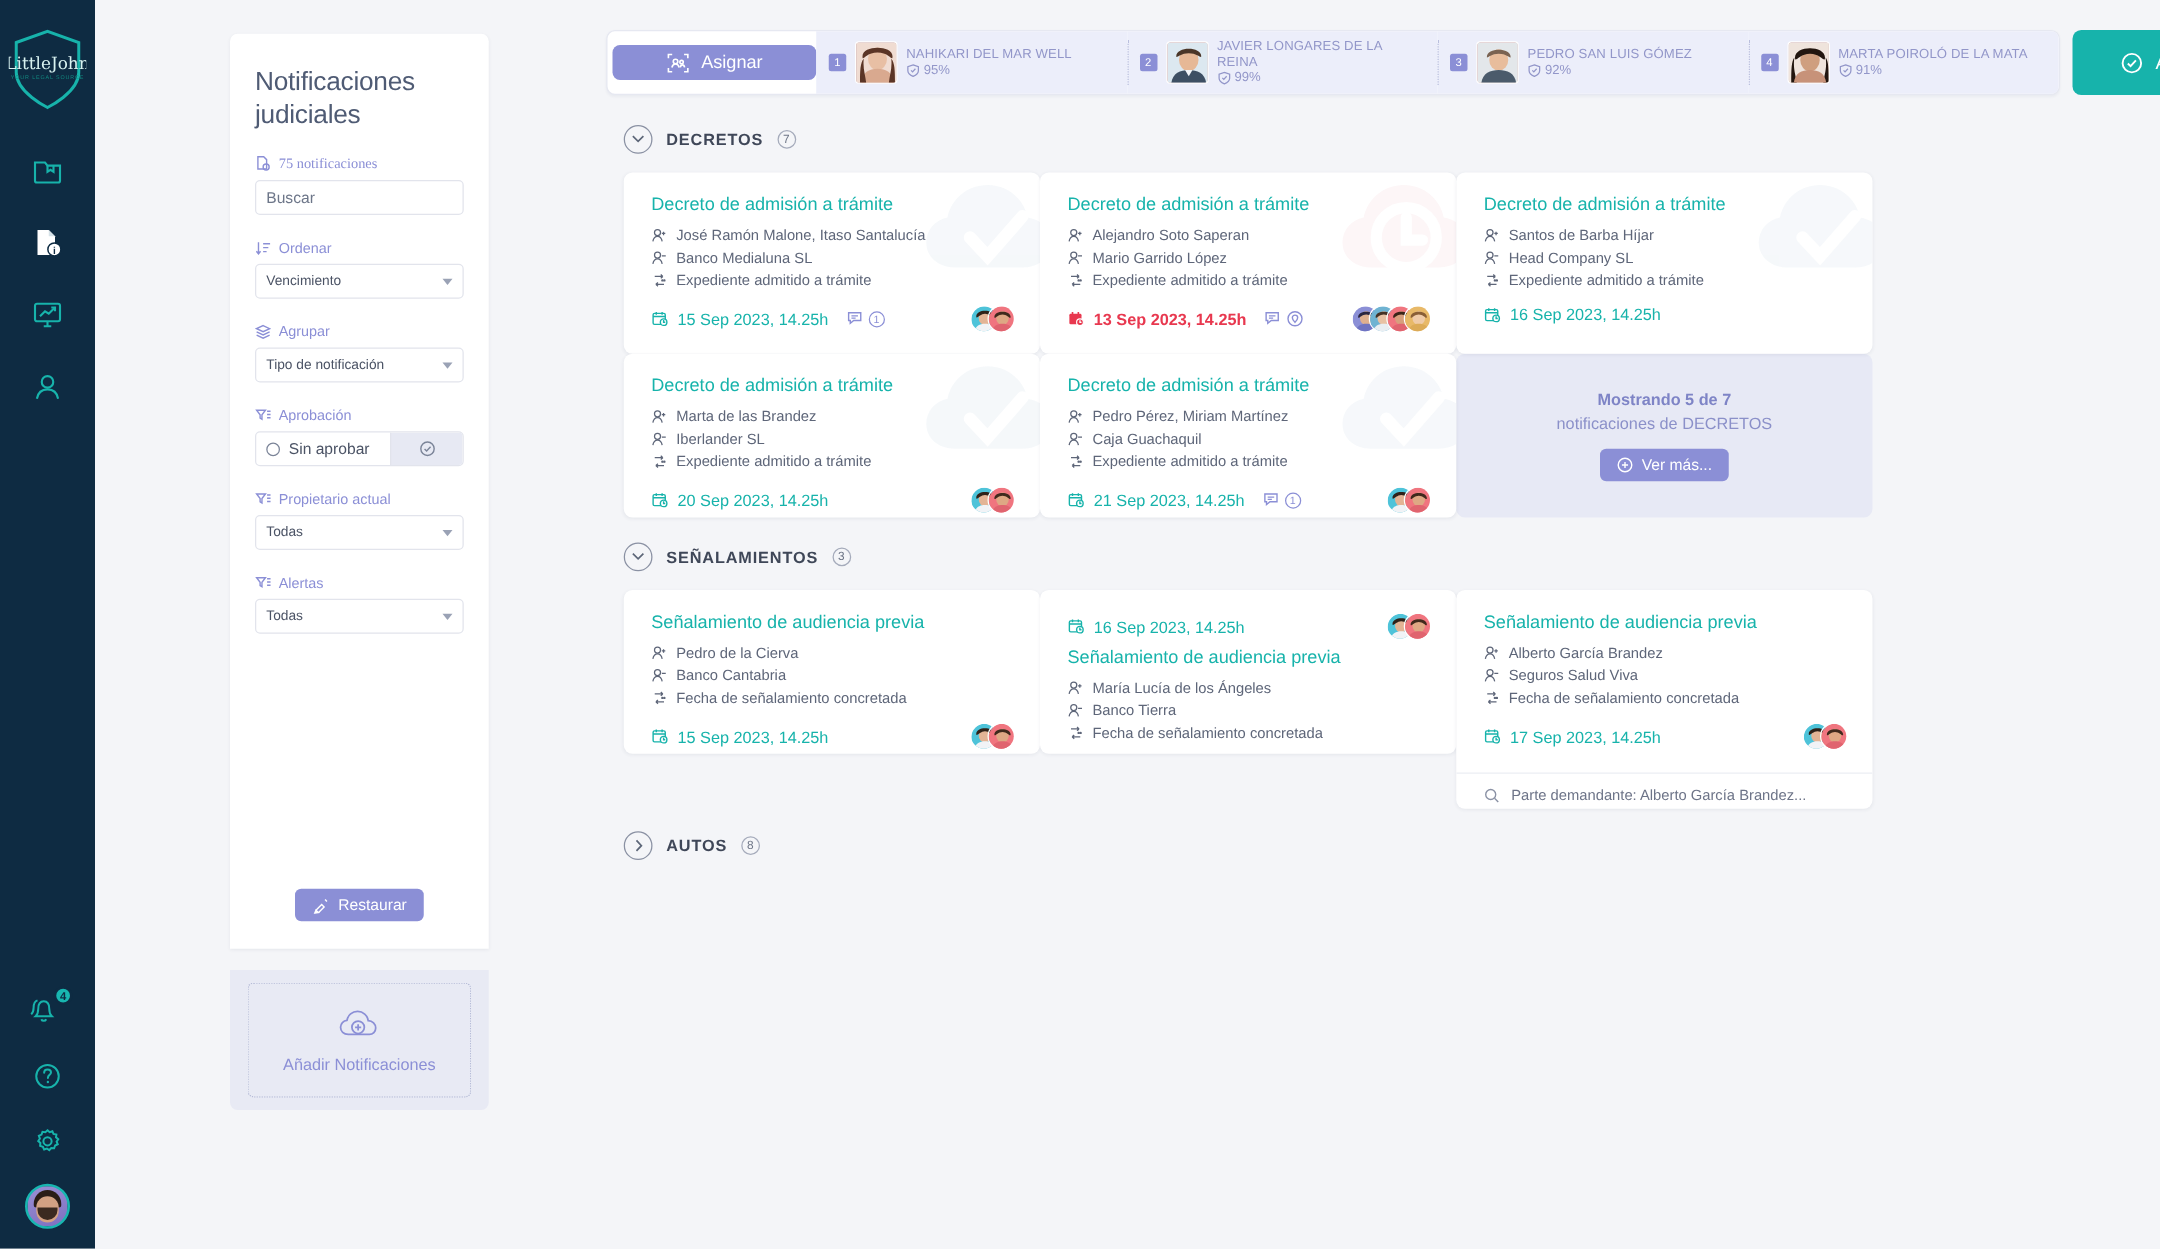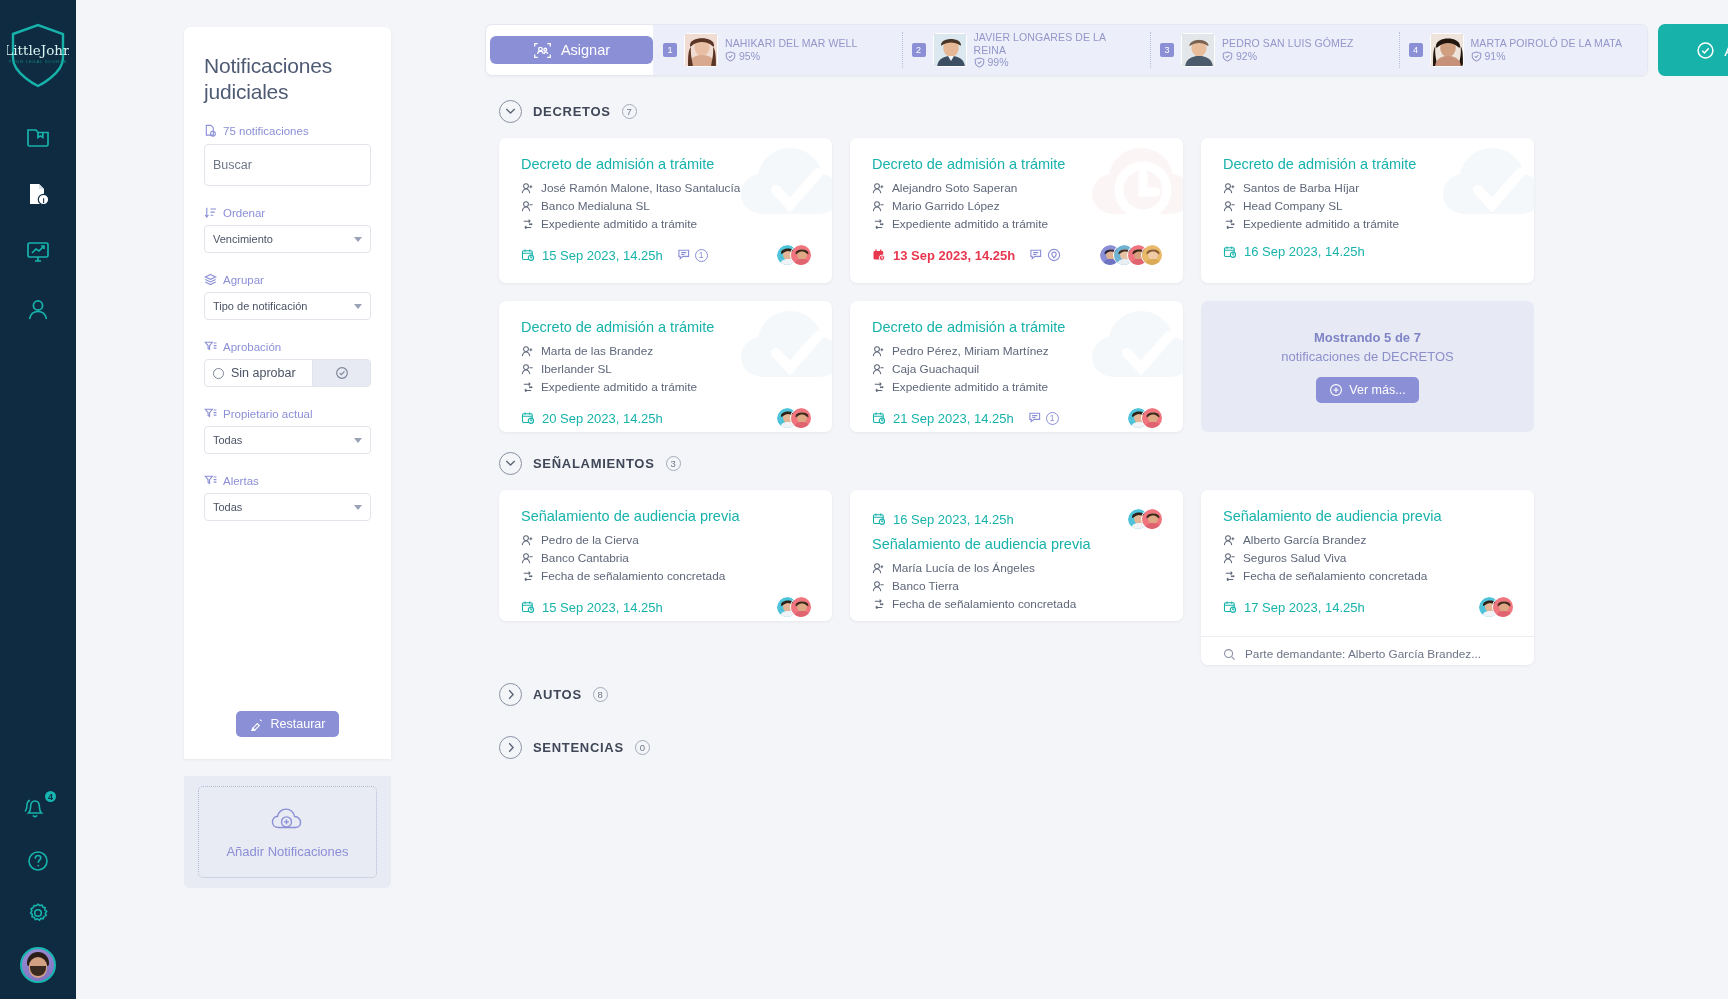--- a/index.html
+++ b/index.html
@@ -70,24 +70,24 @@
     border-radius: 6px 6px 0 0;
     padding: 26px 20px 0 20px;
     box-shadow: 0 1px 3px rgba(40,50,90,.07);
   }
   #panel-title {
     font-size: 21px; line-height: 26px; color: #4f5b74;
     font-weight: 400; letter-spacing: -0.2px;
   }
   .notif-count {
     margin-top: 19px; display: flex; align-items: flex-end; gap: 6px;
-    color: #8b8fd6; font-size: 11.5px;
+    color: #8b8fd6; font-size: 11.5px; font-family: Liberation Serif, serif;
   }
   .search-box {
-    margin-top: 7px; height: 42px;
+    margin-top: 7px; height: 28px;
     border: 1px solid #e2e4ec; border-radius: 4px;
     display: flex; align-items: center; padding: 0 8px;
     background: #fff;
   }
   .search-box input {
     flex: 1; border: 0; outline: 0; font-size: 12.5px; color: #5b6478;
     font-family: "Liberation Sans", sans-serif; background: transparent;
   }
   .search-box input::placeholder { color: #6d7689; }
   .fgroup { margin-top: 20px; }
@@ -184,21 +184,21 @@
     width:23px;height:23px;border-radius:50%;border:1.3px solid #8a91a3;
     display:flex;align-items:center;justify-content:center;
   }
   .group-title {
     font-size:13px; color:#3f4758; font-weight:bold; letter-spacing:.7px;
   }
   .cnt {
     width:15px;height:15px;border-radius:50%;border:1px solid #a5abbb;
     font-size:9.5px;color:#6e7687;display:flex;align-items:center;justify-content:center;
   }
-  .cards { display:flex; flex-wrap:wrap; gap:18px; padding:8px 0 0 14px; }
+  .cards { display:flex; flex-wrap:wrap; padding:8px 0 0 14px; }
   .card {
     width:333px; background:#fff; border-radius:7px;
     box-shadow:0 1px 3px rgba(40,50,90,.07);
     padding:18px 20px 16px 22px; position:relative; overflow:hidden;
   }
   .card.h145 { height:145px; }
   .card.h131 { height:131px; }
   .card-title { font-size:14.5px; color:#17b3ab; margin-bottom:7px; }
   .row { display:flex; align-items:center; gap:7px; font-size:11.8px; color:#5e6679; line-height:18px; }
   .card-foot { display:flex; align-items:center; margin-top:11px; }
@@ -1110,24 +1110,15 @@
     <div class="group-head" style="margin-top:10px">
       <span class="circ">
         <svg width="8" height="11" viewBox="0 0 8 12" fill="none" stroke="#5c6678" stroke-width="1.5">
           <path d="M2 1.4 L6.3 6 L2 10.6"></path>
         </svg>
       </span>
       <span class="group-title">AUTOS</span>
       <span class="cnt">8</span>
     </div>
 
-    <div class="group-head" style="margin-top:15px">
-      <span class="circ">
-        <svg width="8" height="11" viewBox="0 0 8 12" fill="none" stroke="#5c6678" stroke-width="1.5">
-          <path d="M2 1.4 L6.3 6 L2 10.6"></path>
-        </svg>
-      </span>
-      <span class="group-title">SENTENCIAS</span>
-      <span class="cnt">0</span>
-    </div>
 
   </div>
 </div>
 
 </body></html>

